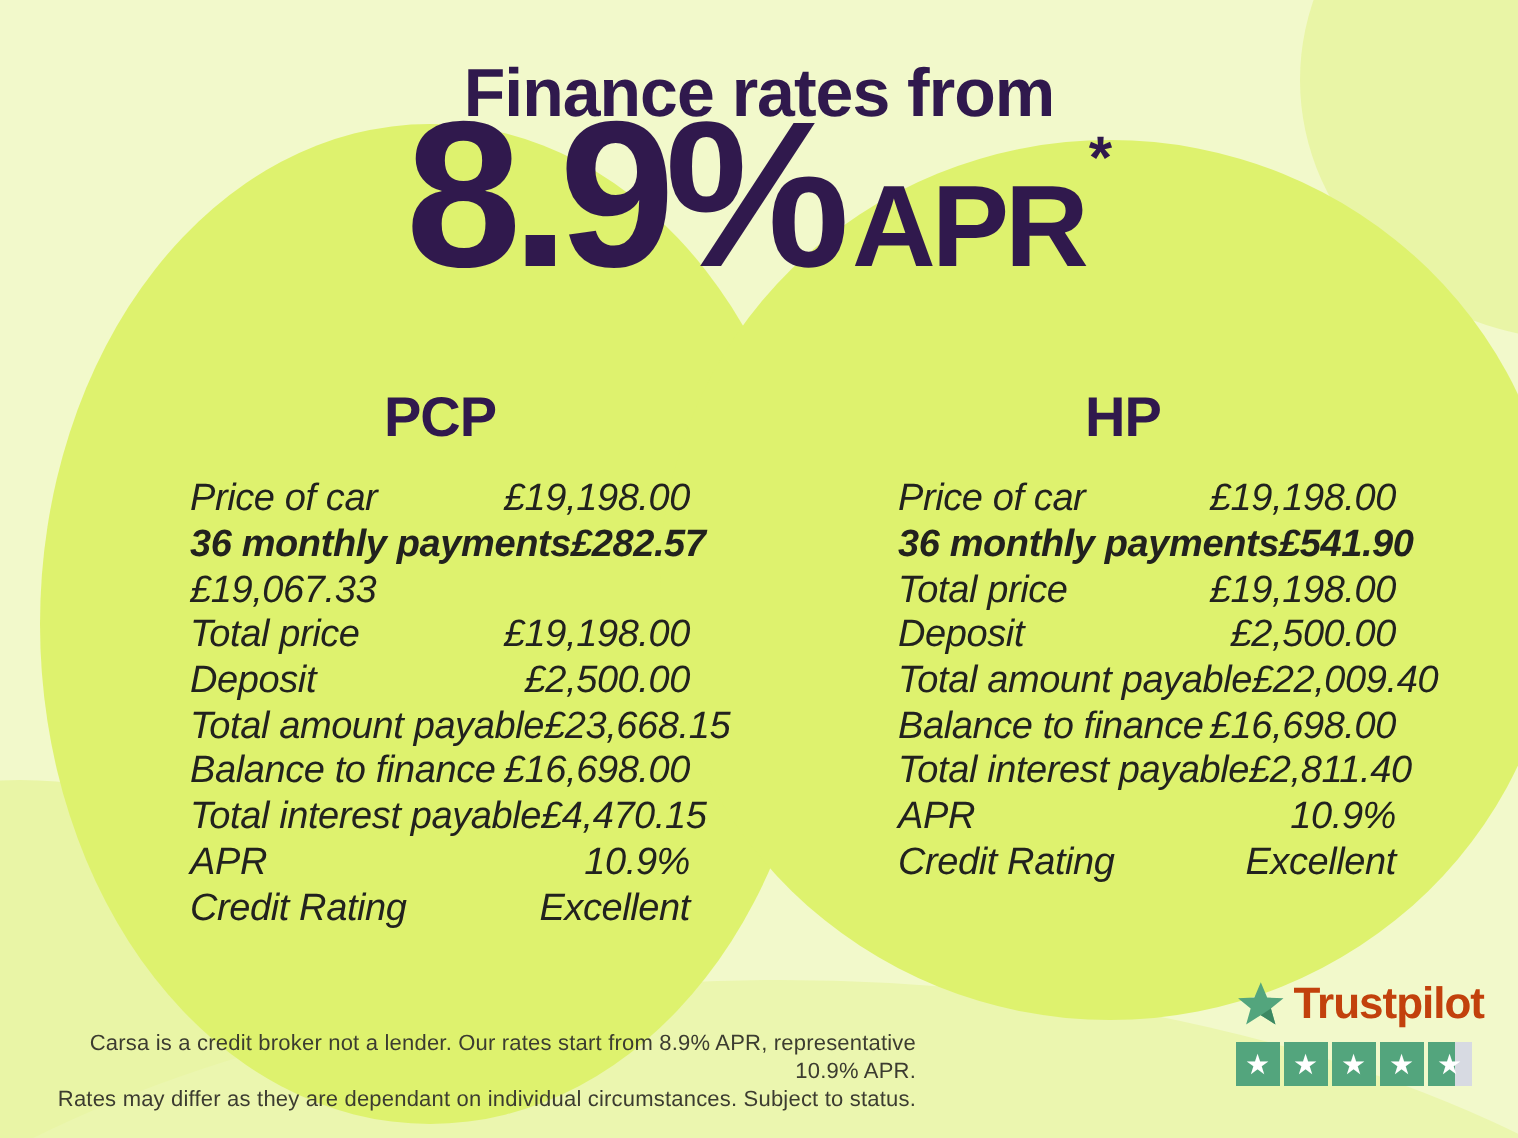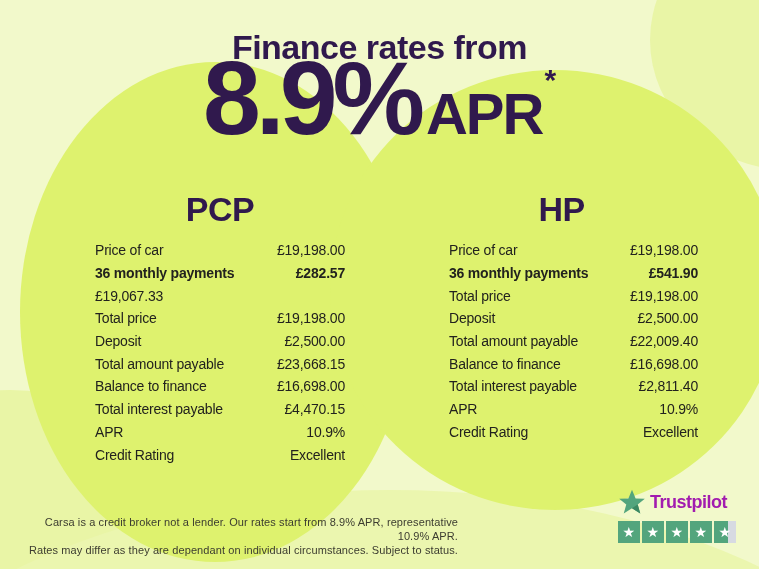--- a/index.html
+++ b/index.html
@@ -25,40 +25,40 @@
     color:#30194d;
   }
   .rate-big{font-size:104px;font-weight:800;letter-spacing:-5px;line-height:1;}
   .rate-suffix{font-size:58px;font-weight:800;letter-spacing:-2px;line-height:1;margin-left:6px;}
   .rate-asterisk{font-size:30px;font-weight:800;position:relative;top:-44px;margin-left:2px;}
 
   .col{position:absolute;top:192px;}
   .col-pcp{left:95px;width:250px;}
   .col-hp{left:437px;width:249px;margin-left:12px;}
   .col-title{
-    text-align:center;font-size:34px;font-weight:800;color:#30194d;
+    text-align:center;font-size:28px;font-weight:800;color:#30194d;
     line-height:34px;letter-spacing:-0.5px;
   }
   .col-hp .col-title{position:relative;left:-12px;}
   .rows{margin-top:13px;}
   .row{
     display:flex;justify-content:space-between;align-items:center;
-    height:22.7px;font-size:14px;color:#22221e;letter-spacing:-0.2px;
+    height:22.7px;font-size:19px;color:#22221e;letter-spacing:-0.2px;font-style:italic;
   }
   .row .lbl{white-space:nowrap;}
   .row .val{white-space:nowrap;text-align:left;}
   .row.bold{font-weight:700;}
 
   .disclaimer{
     position:absolute;left:28px;top:516px;width:430px;
     font-size:11px;line-height:13.8px;color:#3c3c30;letter-spacing:0.1px;text-align:right;
   }
   .tp{position:absolute;left:618px;top:488px;width:124px;}
   .tp-logo{display:flex;align-items:center;gap:4px;}
-  .tp-word{font-size:18px;font-weight:700;color:#a21caf;letter-spacing:-0.5px;}
+  .tp-word{font-size:22px;font-weight:700;color:#c2410c;letter-spacing:-0.5px;}
   .tp-stars{display:flex;gap:2.5px;margin-top:5px;}
   .tp-box{
     width:21.5px;height:21.5px;background:#53a57d;
     display:flex;align-items:center;justify-content:center;
     color:#ffffff;font-size:14px;line-height:1;
   }
   .tp-box.half{background:linear-gradient(90deg,#53a57d 0 62%,#d7dae2 62% 100%);}
 </style>
 </head>
 <body>

